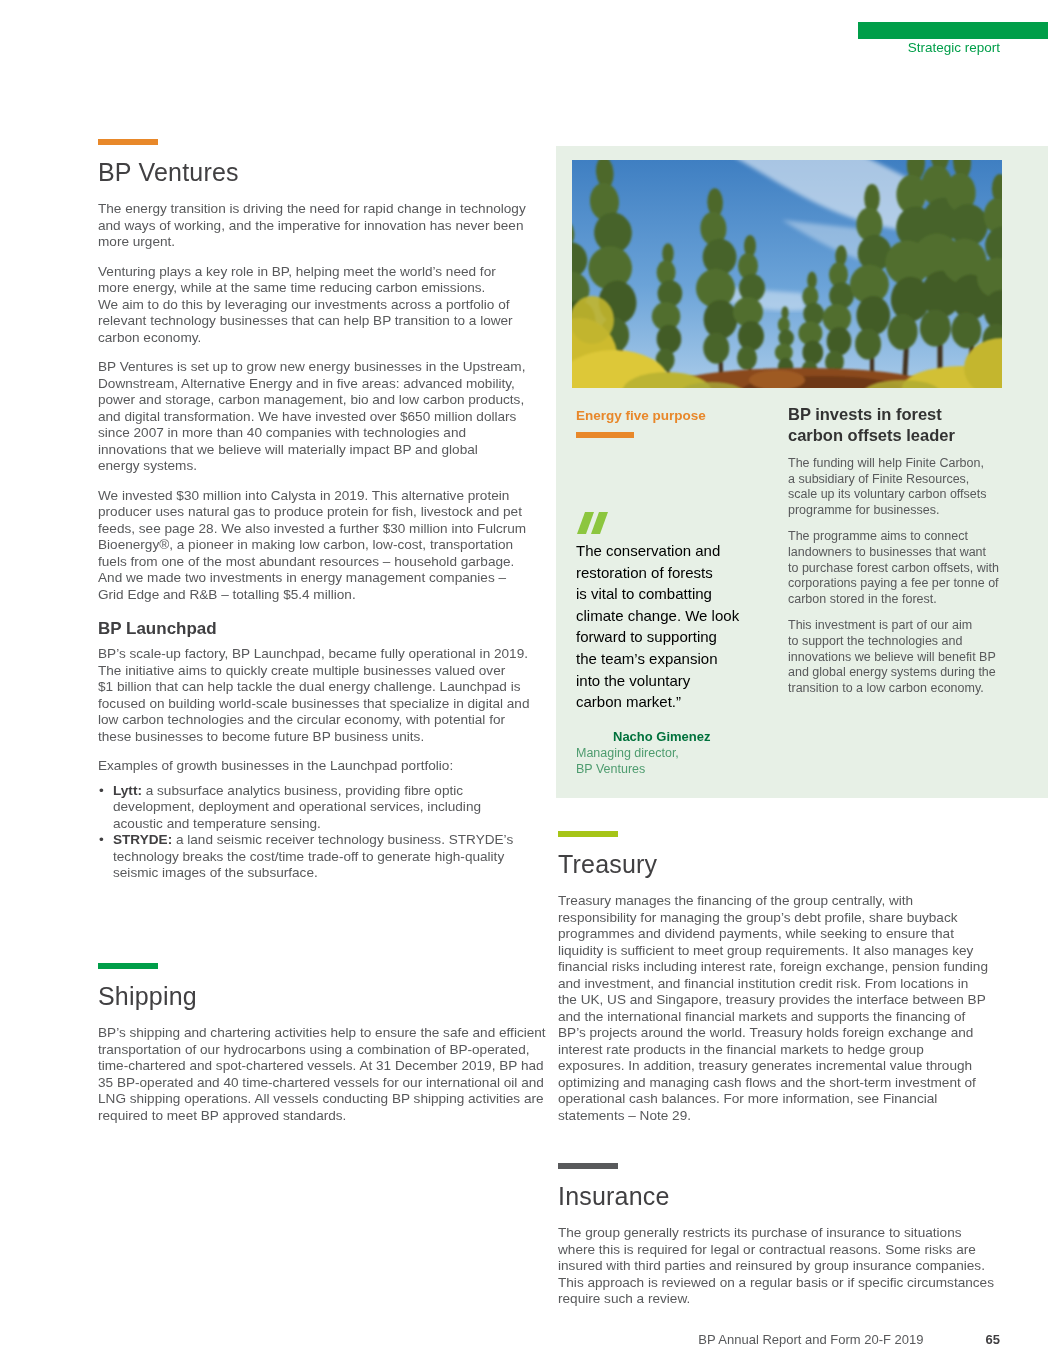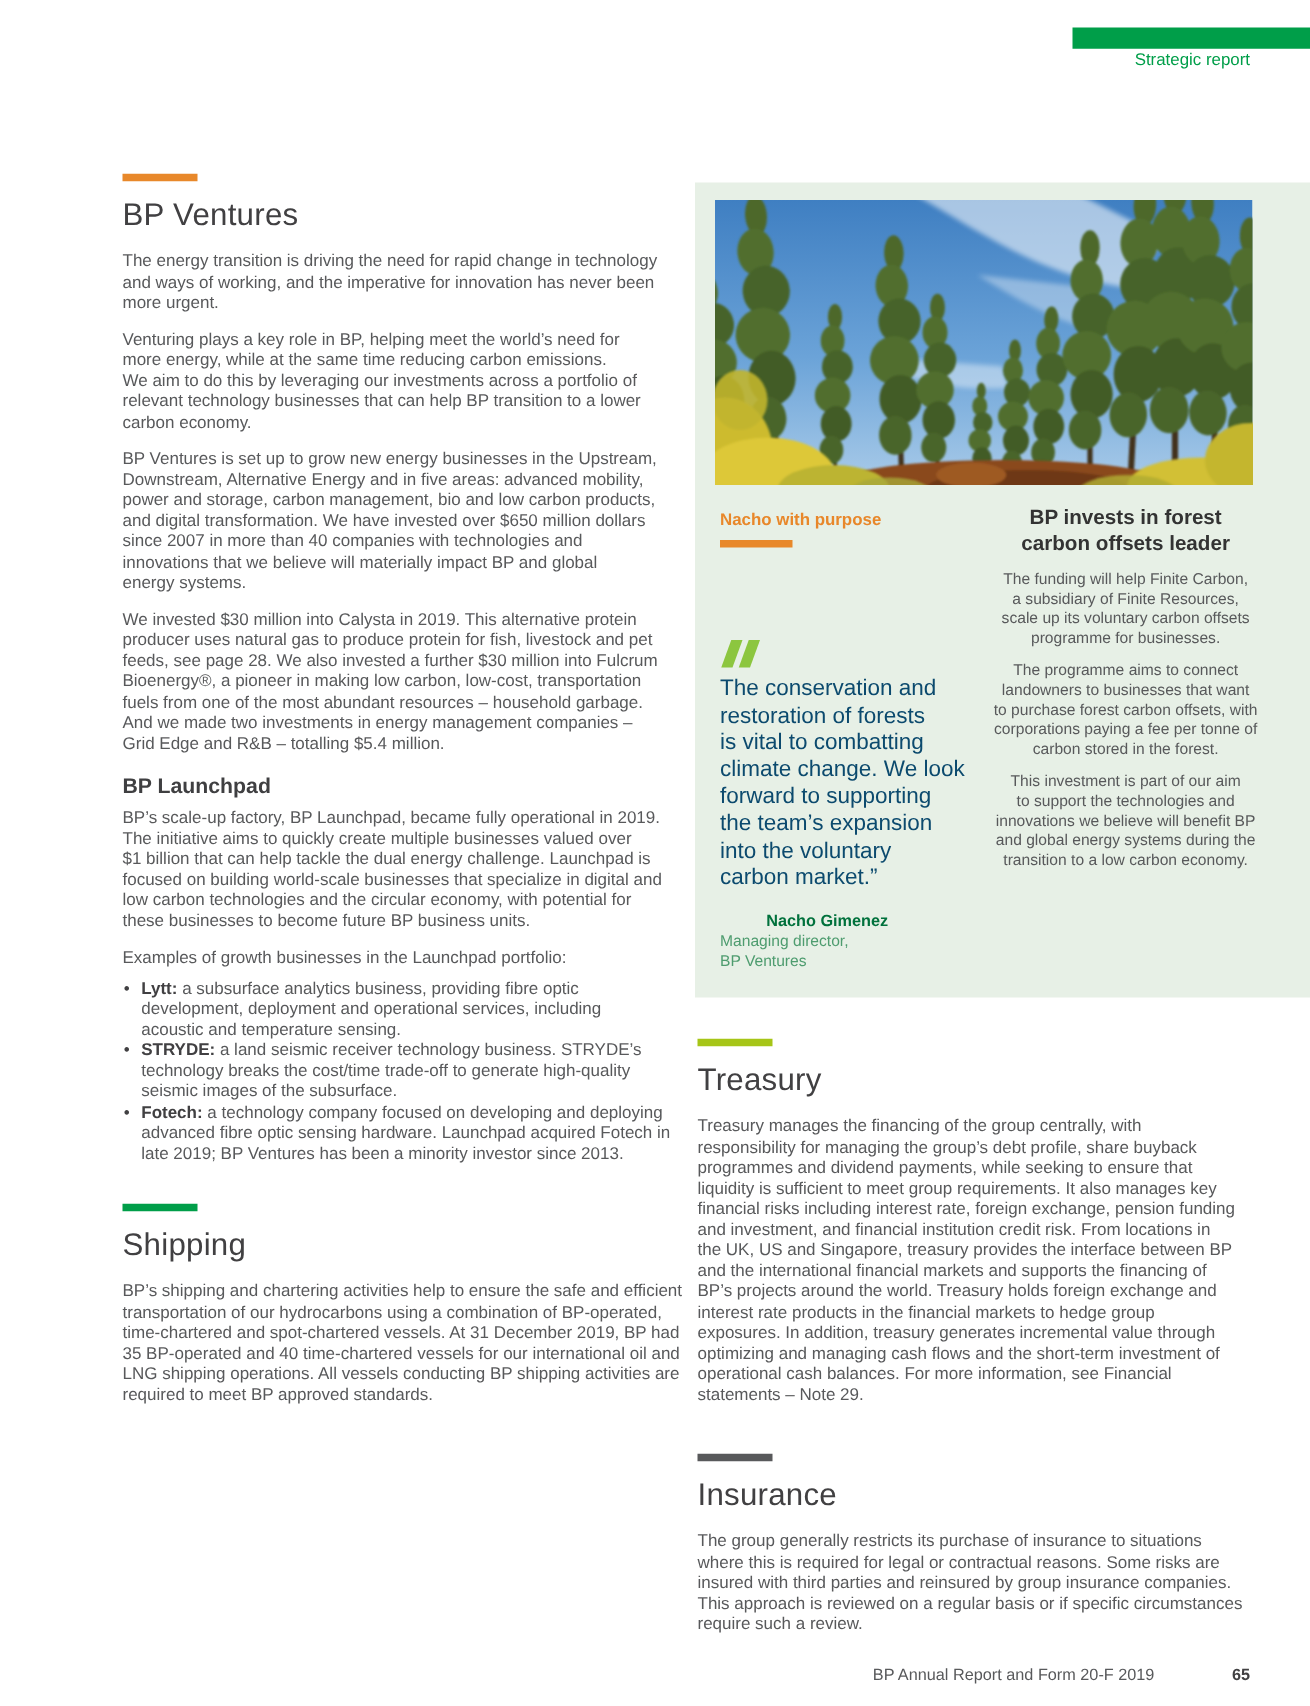--- a/index.html
+++ b/index.html
@@ -35,25 +35,25 @@
   .panel { position:absolute; top:130px; left:556px; right:0; height:652px; background:#e7f0e6; }
   .photo { position:absolute; top:14px; left:16px; width:430px; height:228px; }
   .photo svg { display:block; width:100%; height:100%; }
   .eyebrow { position:absolute; top:262px; left:20px; font-size:13.5px; font-weight:700; color:#e8872a; }
   .eyebrow-bar { position:absolute; top:286px; left:20px; width:58px; height:6px; background:#e8882a; }
   .quote-icon { position:absolute; top:366px; left:21px; width:44px; height:22px; }
   .quote-icon i { position:absolute; top:0; width:9px; height:22px; background:#8cc63f; transform:skewX(-20deg); }
   .quote-icon i:nth-child(1){ left:4px; }
   .quote-icon i:nth-child(2){ left:18px; }
   .quote-text { position:absolute; top:394px; left:20px; width:215px;
-                font-size:18px; line-height:21.6px; color:#0c4a6e; white-space:pre-line; }
+                font-size:15px; line-height:21.6px; color:#000000; white-space:pre-line; }
   .attr-name { position:absolute; top:583px; left:20px; font-size:13px; font-weight:700; color:#00713c;padding-left:37px; }
   .attr-role { position:absolute; top:600px; left:20px; font-size:12.5px; line-height:15.5px;
                color:#4e9c6f; white-space:pre-line; }
-  .panel-col { position:absolute; top:258px; left:232px; width:225px;text-align:center; }
+  .panel-col { position:absolute; top:258px; left:232px; width:225px; }
   .panel-heading { font-size:16.5px; font-weight:600; line-height:21px; color:#333333;
                    white-space:pre-line; margin-bottom:10px; }
   .panel-col p { font-size:12.5px; line-height:15.6px; white-space:pre-line; margin:0 0 11px 0; }
   .col-right { position:absolute; left:558px; width:460px; }
   .sec-treasury  { top:815px; }
   .sec-insurance { top:1147px; }
   
   .footer { position:absolute; top:1316px; right:48px; display:flex; align-items:baseline; }
   .footer .ftext { font-size:13px; color:#58595b; }
   .footer .fnum  { font-size:13px; font-weight:700; color:#414042; margin-left:62px; }
@@ -100,23 +100,20 @@
 low carbon technologies and the circular economy, with potential for
 these businesses to become future BP business units.</p>
     <p class="body" style="margin-bottom:8px;">Examples of growth businesses in the Launchpad portfolio:</p>
     <ul class="bullets">
       <li><b>Lytt:</b><span> a subsurface analytics business, providing fibre optic
 development, deployment and operational services, including
 acoustic and temperature sensing.</span></li>
       <li><b>STRYDE:</b><span> a land seismic receiver technology business. STRYDE’s
 technology breaks the cost/time trade-off to generate high-quality
 seismic images of the subsurface.</span></li>
-      <li><b>Fotech:</b><span> a technology company focused on developing and deploying
-advanced fibre optic sensing hardware. Launchpad acquired Fotech in
-late 2019; BP Ventures has been a minority investor since 2013.</span></li>
     </ul>
   </div>
 
   <div class="col-left sec-shipping">
     <div class="accent-bar accent-green"></div>
     <h1 class="sec-title">Shipping</h1>
     <p class="body">BP’s shipping and chartering activities help to ensure the safe and efficient
 transportation of our hydrocarbons using a combination of BP-operated,
 time-chartered and spot-chartered vessels. At 31 December 2019, BP had
 35 BP-operated and 40 time-chartered vessels for our international oil and
@@ -179,21 +176,21 @@
           <ellipse cx="95" cy="232" rx="45" ry="20" fill="#bcb432"></ellipse>
           <ellipse cx="20" cy="160" rx="22" ry="24" fill="#c1b52f" opacity="0.9"></ellipse>
           <ellipse cx="140" cy="236" rx="35" ry="14" fill="#a8a838" opacity="0.8"></ellipse>
           <ellipse cx="390" cy="228" rx="60" ry="22" fill="#d2c034"></ellipse>
           <ellipse cx="430" cy="208" rx="38" ry="30" fill="#c4b62f"></ellipse>
           <ellipse cx="330" cy="234" rx="40" ry="14" fill="#b0ac34" opacity="0.85"></ellipse>
         </g>
       </svg>
     </div>
 
-    <div class="eyebrow">Nacho with purpose</div>
+    <div class="eyebrow">Energy five purpose</div>
     <div class="eyebrow-bar"></div>
 
     <div class="quote-icon">
         <i></i>
         <i></i>
       </div>
     <div class="quote-text">The conservation and
 restoration of forests
 is vital to combatting
 climate change. We look

